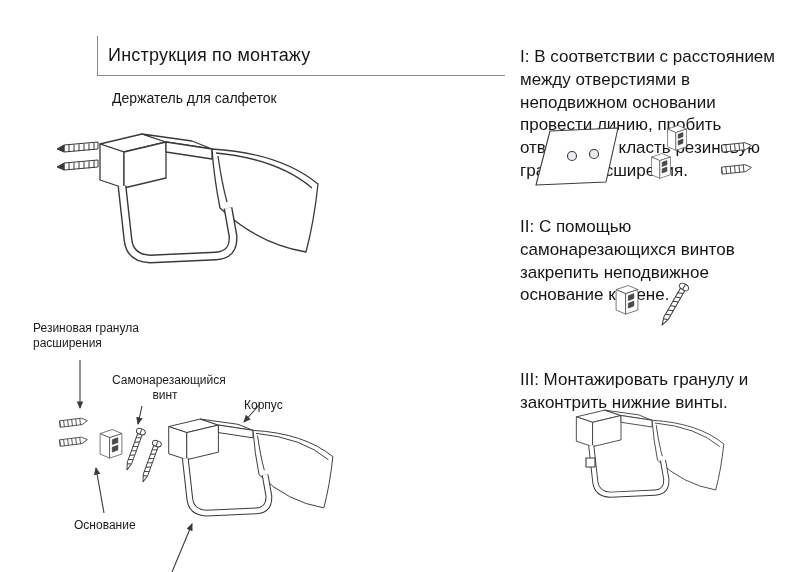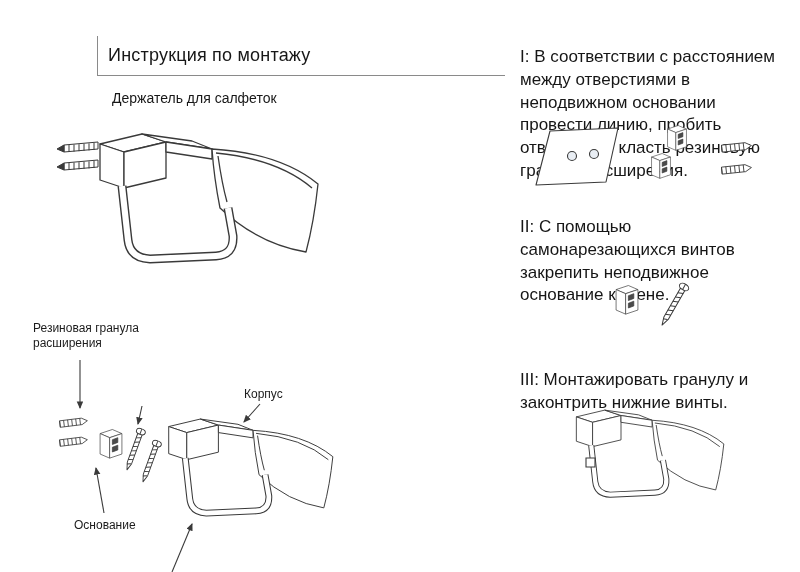--- a/index.html
+++ b/index.html
@@ -105,21 +105,22 @@
     <g transform="translate(116,90) rotate(20)">
       <use href="#sym-screw" width="13" height="48"></use>
     </g>
     <g transform="translate(132,102) rotate(20)">
       <use href="#sym-screw" width="13" height="48"></use>
     </g>
     <use href="#sym-holder" x="126" y="74" width="196" height="128"></use>
   </svg>
 
   <div class="abs callout" style="left:33px;top:285px;width:112px">Резиновая гранула расширения</div>
-  <div class="abs callout" style="left:244px;top:351px">Корпус</div>
+  <div class="abs callout" style="left:112px;top:337px;width:106px;text-align:center">Самонарезающийся винт</div>
+  <div class="abs callout" style="left:244px;top:362px">Корпус</div>
   <div class="abs callout" style="left:74px;top:482px">Основание</div>
   <div class="abs callout" style="left:148px;top:540px;width:66px;text-align:left">Запорный винт</div>
 
   <div class="abs step-text" style="top:10px">I: В соответствии с расстоянием между отверстиями в неподвижном основании провести линию, пробить отверстия и класть резиновую гранулу расширения.</div>
 
   <svg class="abs" style="left:520px;top:84px" width="270" height="78" viewBox="0 0 270 78">
     <g stroke="#3a3a3a" stroke-width="1.1" fill="#ffffff" stroke-linejoin="round">
       <path d="M30 11 L98 8 L86 62 L16 65 Z"></path>
       <circle cx="52" cy="36" r="4.5" fill="#e9eef4"></circle>
       <circle cx="74" cy="34" r="4.5" fill="#e9eef4"></circle>

